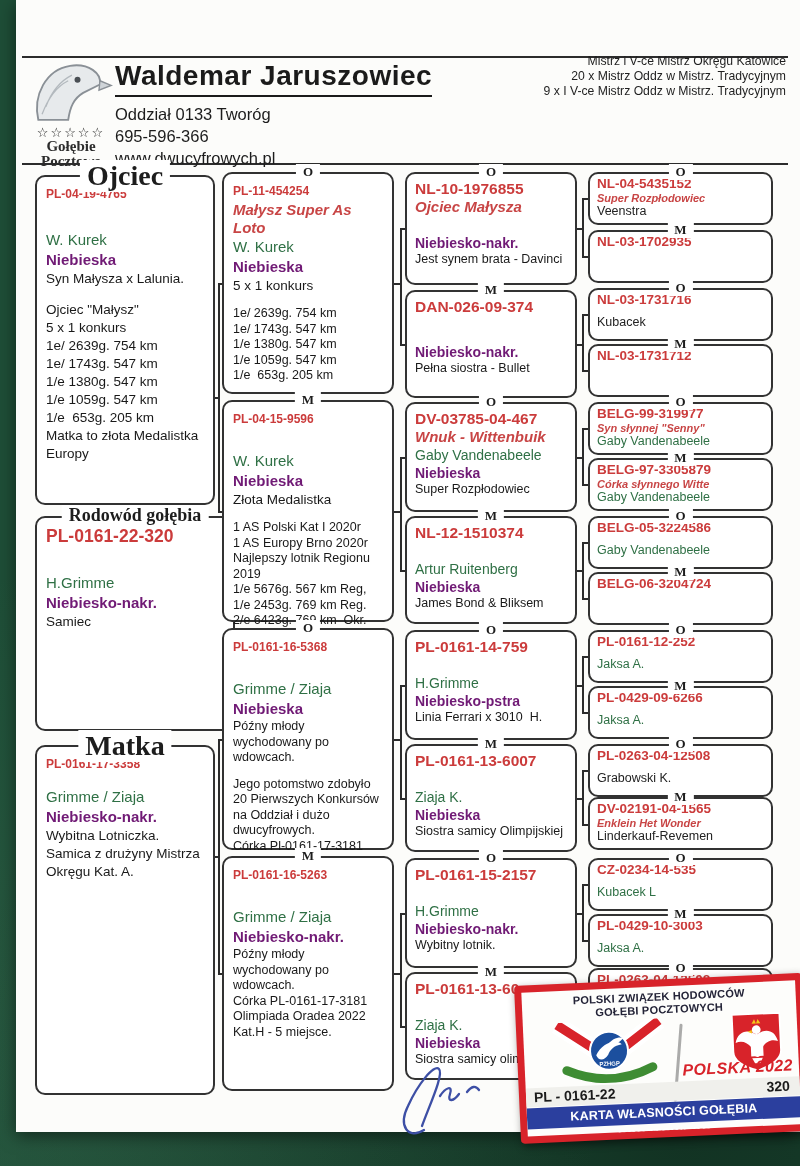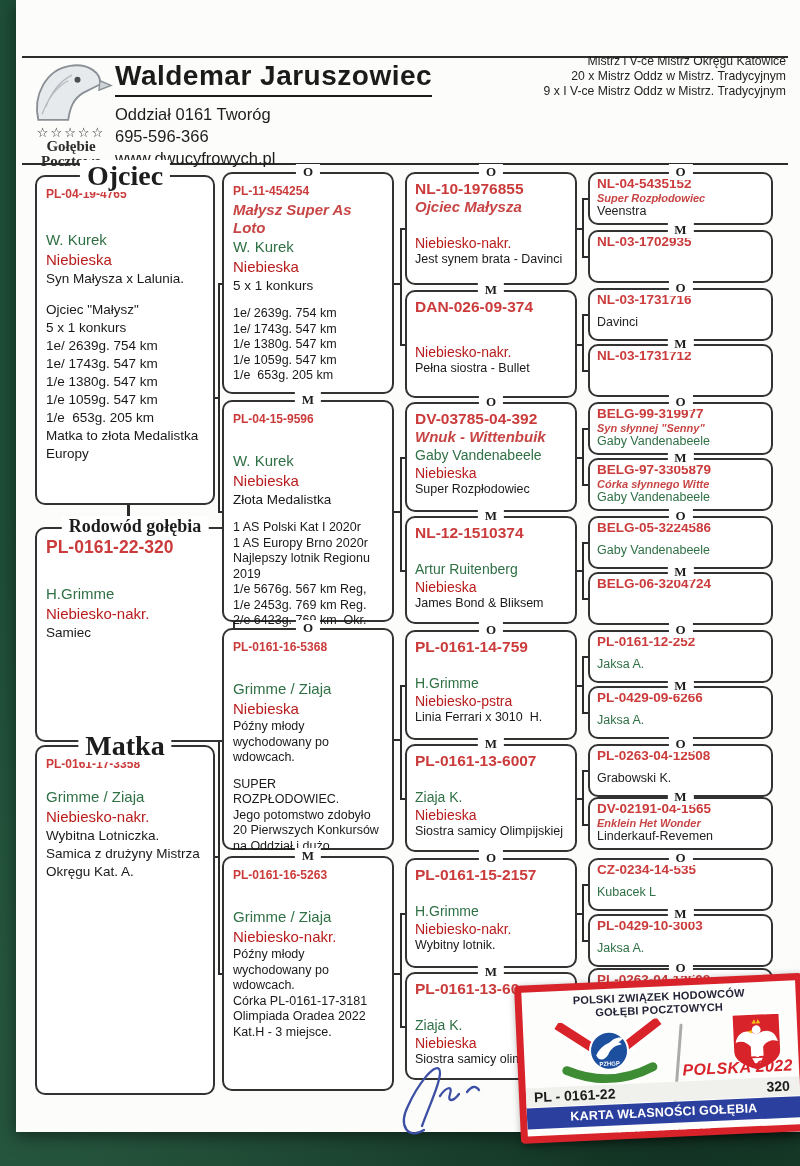--- a/index.html
+++ b/index.html
@@ -44,21 +44,21 @@
   .pbox-lines{padding:7px 9px;}
   .c3 .pbox-lines{padding:5px 8px;}
   .c4 .pbox-lines{padding:2px 7px;}
   .ln{white-space:pre-wrap;}
   .ln-ring   {color:#cb3b3b;font-weight:bold;font-size:12px;line-height:20px;}
   .ln-ringbig{color:#cb3b3b;font-weight:bold;font-size:17.5px;line-height:22px;}
   .ln-ring2  {color:#c84545;font-weight:bold;font-style:italic;font-size:15px;line-height:18px;}
   .ln-ring2s {color:#c84545;font-style:italic;font-size:11px;line-height:12px;font-weight:600;}
   .ln-name   {color:#2f7045;font-size:15px;line-height:20px;}
   .ln-nameb  {color:#222;font-size:12.5px;line-height:14px;}
-  .ln-color  {color:#b91c1c;font-size:15px;line-height:20px;}
+  .ln-color  {color:#701a75;font-size:15px;line-height:20px;font-weight:bold;}
   .ln-text   {color:#191919;font-size:13.5px;line-height:18px;}
   .ln-small  {color:#191919;font-size:12.5px;line-height:16px;}
   .ln-blank  {height:13px;}
   .c2 .ln-blank{height:11px;}
   .c2 .ln-small{line-height:15.5px;}
   .c3 .ln-blank{height:9px;}
   .c3 .ln-ring {font-size:15.5px;line-height:19px;}
   .c3 .ln-name,.c3 .ln-color{font-size:14px;line-height:18px;}
   .c3 .ln-small{font-size:12.5px;line-height:15px;}
   .c4 .ln-ring {font-size:13.5px;line-height:16px;}
@@ -103,21 +103,21 @@
     <path d="M76,22 L88,27 L75,32 Z" fill="#cfd4d8" stroke="#8a9096" stroke-width="1.5"></path>
     <circle cx="52" cy="21" r="3.2" fill="#4a4f54"></circle>
     <path d="M18,50 C24,34 34,22 46,16 M14,58 C20,42 30,28 42,22" fill="none" stroke="#b3b9be" stroke-width="1.4"></path>
   </svg>
   <div class="stars">☆☆☆☆☆</div>
   <div class="lg1">Gołębie</div>
   <div class="lg2">Pocztowe</div>
 </div>
 <div class="brand-name">Waldemar Jaruszowiec</div>
 <div class="contact">
-  <div>Oddział 0161 Tworóg</div>
+  <div>Oddział 0133 Tworóg</div>
   <div>695-596-366</div>
   <div>www.dwucyfrowych.pl</div>
 </div>
 <div class="achv">
   <div>Mistrz i V-ce Mistrz Okręgu Katowice</div>
   <div>20 x Mistrz Oddz w Mistrz. Tradycyjnym</div>
   <div>9 x I V-ce Mistrz Oddz w Mistrz. Tradycyjnym</div>
 </div>
 
 <div id="connectors">
@@ -194,21 +194,21 @@
       <div class="ln ln-text">Ojciec "Małysz"</div>
       <div class="ln ln-text">5 x 1 konkurs</div>
       <div class="ln ln-text">1e/ 2639g. 754 km</div>
       <div class="ln ln-text">1e/ 1743g. 547 km</div>
       <div class="ln ln-text">1/e 1380g. 547 km</div>
       <div class="ln ln-text">1/e 1059g. 547 km</div>
       <div class="ln ln-text">1/e  653g. 205 km</div>
       <div class="ln ln-text">Matka to złota Medalistka Europy</div>
     </div>
 </div>
-<div class="pbox c1" style="left:35px;top:527px;width:200px;height:215px">
+<div class="pbox c1" style="left:35px;top:516px;width:200px;height:215px">
   <div class="pbox-label lab-mid">Rodowód gołębia</div>
   <div class="pbox-lines">
       <div class="ln ln-ringbig">PL-0161-22-320</div>
       <div class="ln ln-blank">&nbsp;</div>
       <div class="ln ln-blank">&nbsp;</div>
       <div class="ln ln-name">H.Grimme</div>
       <div class="ln ln-color">Niebiesko-nakr.</div>
       <div class="ln ln-text">Samiec</div>
     </div>
 </div>
@@ -261,38 +261,37 @@
 <div class="pbox c2" style="left:222px;top:628px;width:172px;height:222px">
   <div class="pbox-label lab-om">O</div>
   <div class="pbox-lines">
       <div class="ln ln-ring">PL-0161-16-5368</div>
       <div class="ln ln-blank">&nbsp;</div>
       <div class="ln ln-blank">&nbsp;</div>
       <div class="ln ln-name">Grimme / Ziaja</div>
       <div class="ln ln-color">Niebieska</div>
       <div class="ln ln-small">Późny młody wychodowany po wdowcach.</div>
       <div class="ln ln-blank">&nbsp;</div>
-      <div class="ln ln-small">SUPER ROZPŁODOWIEC.</div>
       <div class="ln ln-small">Jego potomstwo zdobyło 20 Pierwszych Konkursów na Oddział i dużo dwucyfrowych.</div>
       <div class="ln ln-small">Córka Pl-0161-17-3181</div>
       <div class="ln ln-small">Olimpiada Oradea 2022</div>
     </div>
 </div>
 <div class="pbox c2" style="left:222px;top:856px;width:172px;height:235px">
   <div class="pbox-label lab-om">M</div>
   <div class="pbox-lines">
       <div class="ln ln-ring">PL-0161-16-5263</div>
       <div class="ln ln-blank">&nbsp;</div>
       <div class="ln ln-blank">&nbsp;</div>
       <div class="ln ln-name">Grimme / Ziaja</div>
       <div class="ln ln-color">Niebiesko-nakr.</div>
       <div class="ln ln-small">Późny młody wychodowany po wdowcach.</div>
       <div class="ln ln-small">Córka PL-0161-17-3181</div>
       <div class="ln ln-small">Olimpiada Oradea 2022</div>
-      <div class="ln ln-small">Kat.H - 3 miejsce.</div>
+      <div class="ln ln-small">Kat.H - 5 miejsce.</div>
     </div>
 </div>
 
 <div class="pbox c3" style="left:405px;top:172px;width:172px;height:113px">
   <div class="pbox-label lab-om">O</div>
   <div class="pbox-lines">
       <div class="ln ln-ring">NL-10-1976855</div>
       <div class="ln ln-ring2">Ojciec Małysza</div>
       <div class="ln ln-blank">&nbsp;</div>
       <div class="ln ln-blank">&nbsp;</div>
@@ -307,21 +306,21 @@
       <div class="ln ln-blank">&nbsp;</div>
       <div class="ln ln-blank">&nbsp;</div>
       <div class="ln ln-blank">&nbsp;</div>
       <div class="ln ln-color">Niebiesko-nakr.</div>
       <div class="ln ln-small">Pełna siostra - Bullet</div>
     </div>
 </div>
 <div class="pbox c3" style="left:405px;top:402px;width:172px;height:110px">
   <div class="pbox-label lab-om">O</div>
   <div class="pbox-lines">
-      <div class="ln ln-ring">DV-03785-04-392</div>
+      <div class="ln ln-ring">DV-03785-04-467</div>
       <div class="ln ln-ring2">Wnuk - Wittenbuik</div>
       <div class="ln ln-name">Gaby Vandenabeele</div>
       <div class="ln ln-color">Niebieska</div>
       <div class="ln ln-small">Super Rozpłodowiec</div>
     </div>
 </div>
 <div class="pbox c3" style="left:405px;top:516px;width:172px;height:108px">
   <div class="pbox-label lab-om">M</div>
   <div class="pbox-lines">
       <div class="ln ln-ring">NL-12-1510374</div>
@@ -390,21 +389,21 @@
       <div class="pbox-label lab-om">M</div>
       <div class="pbox-lines">
         <div class="ln ln-ring">NL-03-1702935</div>
       </div>
     </div>
     <div class="pbox c4" style="left: 588px; top: 288px; width: 185px; height: 53px;">
       <div class="pbox-label lab-om">O</div>
       <div class="pbox-lines">
         <div class="ln ln-ring">NL-03-1731716</div>
         <div class="ln ln-blank">&nbsp;</div>
-        <div class="ln ln-nameb">Davinci</div>
+        <div class="ln ln-nameb">Kubacek</div>
       </div>
     </div>
     <div class="pbox c4" style="left: 588px; top: 344px; width: 185px; height: 53px;">
       <div class="pbox-label lab-om">M</div>
       <div class="pbox-lines">
         <div class="ln ln-ring">NL-03-1731712</div>
       </div>
     </div>
     <div class="pbox c4" style="left: 588px; top: 402px; width: 185px; height: 53px;">
       <div class="pbox-label lab-om">O</div>

